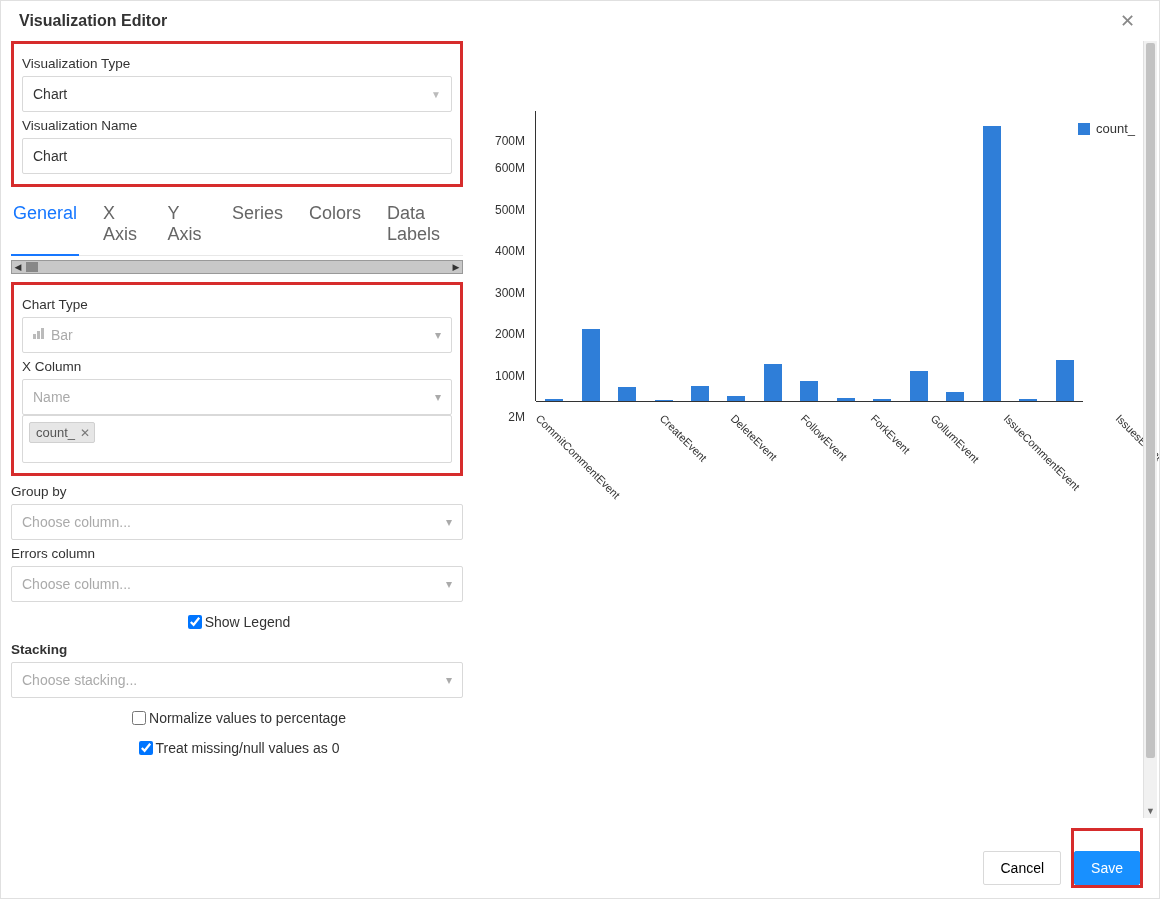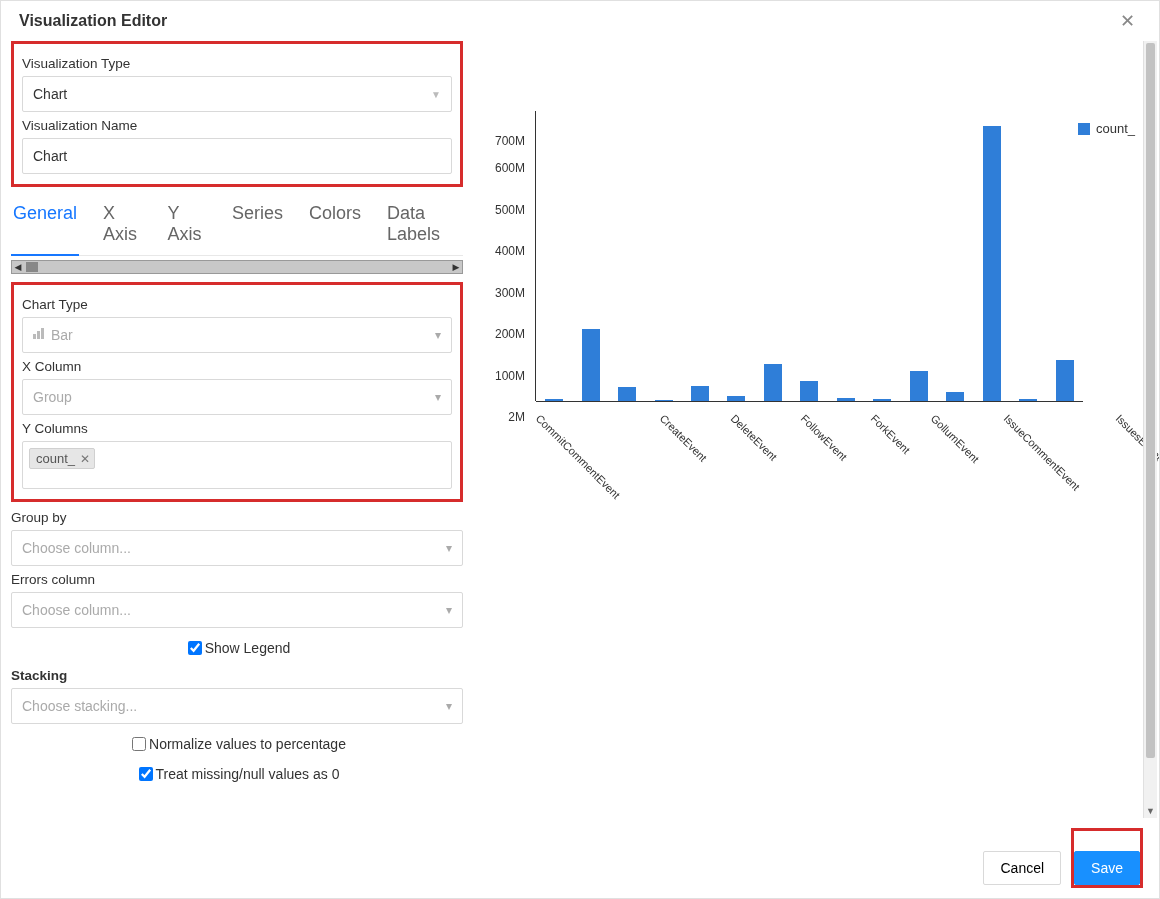--- a/index.html
+++ b/index.html
@@ -100,24 +100,23 @@
                   <rect x="4" y="3" width="3" height="8" fill="#bbb"></rect>
                   <rect x="8" y="0" width="3" height="11" fill="#bbb"></rect>
                 </svg>
             </span>
             <span class="val">Bar</span>
           </span>
           <span class="sel-icon">▾</span>
         </div>
         <div class="field-label">X Column</div>
         <div class="select disabled-look">
-          <span class="val">Group</span>
+          <span class="val">Name</span>
           <span class="sel-icon">▾</span>
         </div>
-        <div class="field-label">Y Columns</div>
         <div class="tag-input">
           <span class="tag">
             <span>count_</span>
             <span class="x">✕</span>
           </span>
         </div>
       </div>
 
       <div class="field-label">Group by</div>
       <div class="select">

